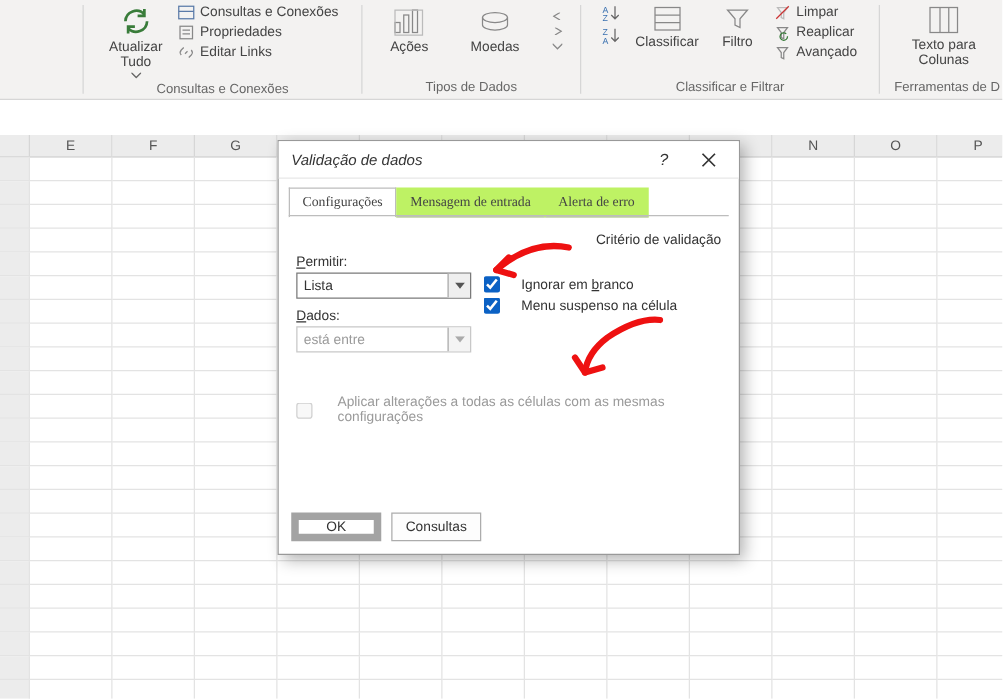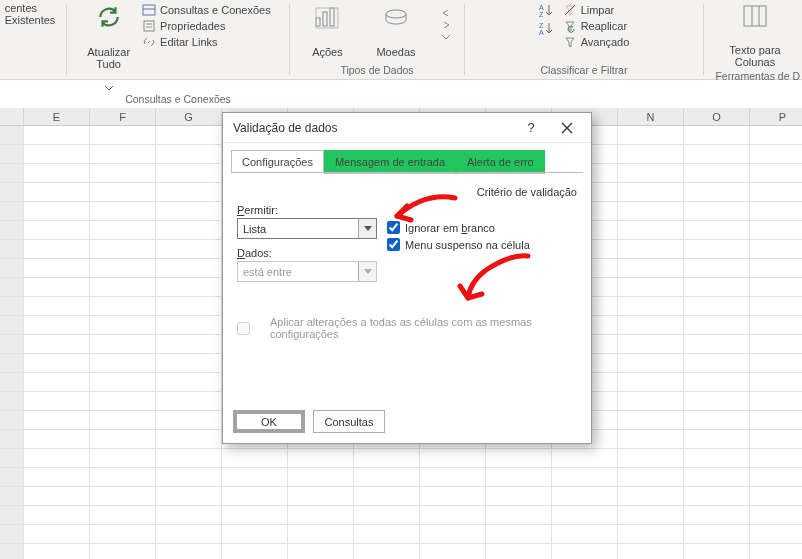--- a/index.html
+++ b/index.html
@@ -41,21 +41,21 @@
     color: #666;
     padding-bottom: 3px;
   }
   .vsep {
     width: 1px;
     background: #d6d6d6;
     margin: 4px 2px;
   }
   .rbtn-big {
     display: flex; flex-direction: column; align-items: center;
-    gap: 16px; padding: 2px 4px; cursor: pointer;
+    gap: 2px; padding: 2px 4px; cursor: pointer;
     font-size: 11px; color: #444;
     line-height: 12px;
     text-align: center;
     min-width: 46px;
   }
   .rbtn-small {
     display: flex; align-items: center; gap: 4px;
     font-size: 11px; color: #444; padding: 1px 2px;
     cursor: pointer;
   }
@@ -119,41 +119,43 @@
     box-shadow: 4px 4px 12px rgba(0,0,0,0.3);
   }
   .titlebar {
     height: 30px;
     display: flex; align-items: center;
     padding: 0 6px 0 10px;
     font-size: 12px;
     color: #333;
     background: #fff;
     border-bottom: 1px solid #e8e8e8;
+    font-style: italic;
   }
   .titlebar .spacer { flex:1; }
   .titlebar .tbtn {
     width: 36px; height: 28px;
     display:flex; align-items:center; justify-content:center;
     cursor: pointer;
     font-size: 13px;
   }
   .tabs {
     display: flex;
     gap: 0;
     padding: 6px 8px 0 8px;
+    font-family: Liberation Serif, serif;
   }
   .tab {
     padding: 5px 10px 5px 10px;
     font-size: 11px;
     color: #444;
     cursor: pointer;
     position: relative;
     top: 1px;
-    background:#22c55e;
+    background:#bef264;
   }
   .tab.active {
     border: 1px solid #bdbdbd;
     border-bottom: 1px solid #fff;
     background: #fff;
   }
   .tab:not(.active){ border:1px solid transparent; border-bottom:1px solid #bdbdbd;}
   .tabline { height:1px; background:#bdbdbd; margin:0 8px; position:relative; top:-1px;}
   .body {
     padding: 8px 14px 8px 14px;
@@ -172,21 +174,21 @@
   }
   .combo .val { flex:1; padding:0 5px; font-size:11px; }
   .combo .arrow {
     width: 18px; height: 100%;
     border-left:1px solid #aaa;
     background:#efefef;
     display:flex; align-items:center; justify-content:center;
   }
   .combo.disabled { color:#9a9a9a; border-color:#c8c8c8;}
   .combo.disabled .arrow{ background:#f4f4f4;}
-  .chk { display:flex; align-items:center; gap:5px; font-size:11px; margin:1px 0;}
+  .chk { display:flex; align-items:center; gap:17px; font-size:11px; margin:1px 0;}
   .chk input { width:13px; height:13px; margin:0; accent-color:#0b61c4;}
   .txt {
     width: 286px; height:21px;
     border:1px solid #7a7a7a;
     display:flex; align-items:center;
     position:relative;
   }
   .txt input {
     flex:1; border:none; outline:none;
     font-size:11px; padding:0 5px;
@@ -208,37 +210,33 @@
   .footer .left { flex:1; }
   .btn {
     min-width:72px; height:23px;
     border:1px solid #acacac;
     background:#fdfdfd;
     font-size:11px;
     display:flex; align-items:center; justify-content:center;
     cursor:pointer;
     padding: 0 10px;
   }
-  .btn.primary { border:4px solid #a3a3a3; background:#fff;}
+  .btn.primary { border:6px solid #a3a3a3; background:#fff;}
   .underline-key { text-decoration: underline; }
   
   .red-arrow { position:absolute; pointer-events:none; }
   .arrow1 { left:385px; top:190px; width:80px; height:40px; }
   .arrow2 { left:450px; top:250px; width:90px; height:60px; }
 </style>
 </head>
 <body>
 
 <div class="ribbon">
 
   <div class="rgroup" style="width:64px;">
-    <div class="buttons" style="flex-direction:column; align-items:flex-start; padding-left:4px; gap:0;">
-      <span style="color:#444;">centes</span>
-      <span style="color:#444;">Existentes</span>
-    </div>
     <div class="label">&nbsp;</div>
   </div>
   <div class="vsep"></div>
 
   <div class="rgroup" style="width:218px;">
     <div class="buttons">
       <div class="rbtn-big">
         <svg class="ico" width="26" height="26" viewBox="0 0 24 24">
             <path fill="none" stroke="#397c3a" stroke-width="2" d="M4 12a8 8 0 0 1 14-5M20 12a8 8 0 0 1-14 5M18 3v5h-5M6 21v-5h5"></path>
           </svg>
@@ -320,20 +318,34 @@
               <path d="M11 2v10M8 9l3 3 3-3" fill="none" stroke="#666"></path>
             </svg>
         </div>
         <div class="rbtn-small" style="padding:1px;">
           <svg class="ico" width="18" height="16">
               <text x="1" y="7" font-size="7" fill="#3a71b0">Z</text>
               <text x="1" y="14" font-size="7" fill="#3a71b0">A</text>
               <path d="M11 2v10M8 9l3 3 3-3" fill="none" stroke="#666"></path>
             </svg>
         </div>
+      </div>
+      <div class="rbtn-big">
+        <svg class="ico" width="24" height="22">
+            <rect x="2" y="2" width="20" height="18" fill="none" stroke="#888"></rect>
+            <line x1="2" y1="8" x2="22" y2="8" stroke="#888"></line>
+            <line x1="2" y1="14" x2="22" y2="14" stroke="#888"></line>
+          </svg>
+        <span>Classificar</span>
+      </div>
+      <div class="rbtn-big">
+        <svg class="ico" width="22" height="22">
+            <path d="M3 4h16l-6 7v7l-4-2v-5z" fill="none" stroke="#888"></path>
+          </svg>
+        <span>Filtro</span>
       </div>
       <div class="small-stack">
         <div class="rbtn-small">
           <svg class="ico" width="14" height="14">
               <path d="M3 3h8l-3 4v5l-2-1V7z" fill="none" stroke="#bbb"></path>
               <line x1="2" y1="12" x2="12" y2="2" stroke="#c33"></line>
             </svg>
           <span>Limpar</span>
         </div>
         <div class="rbtn-small">

